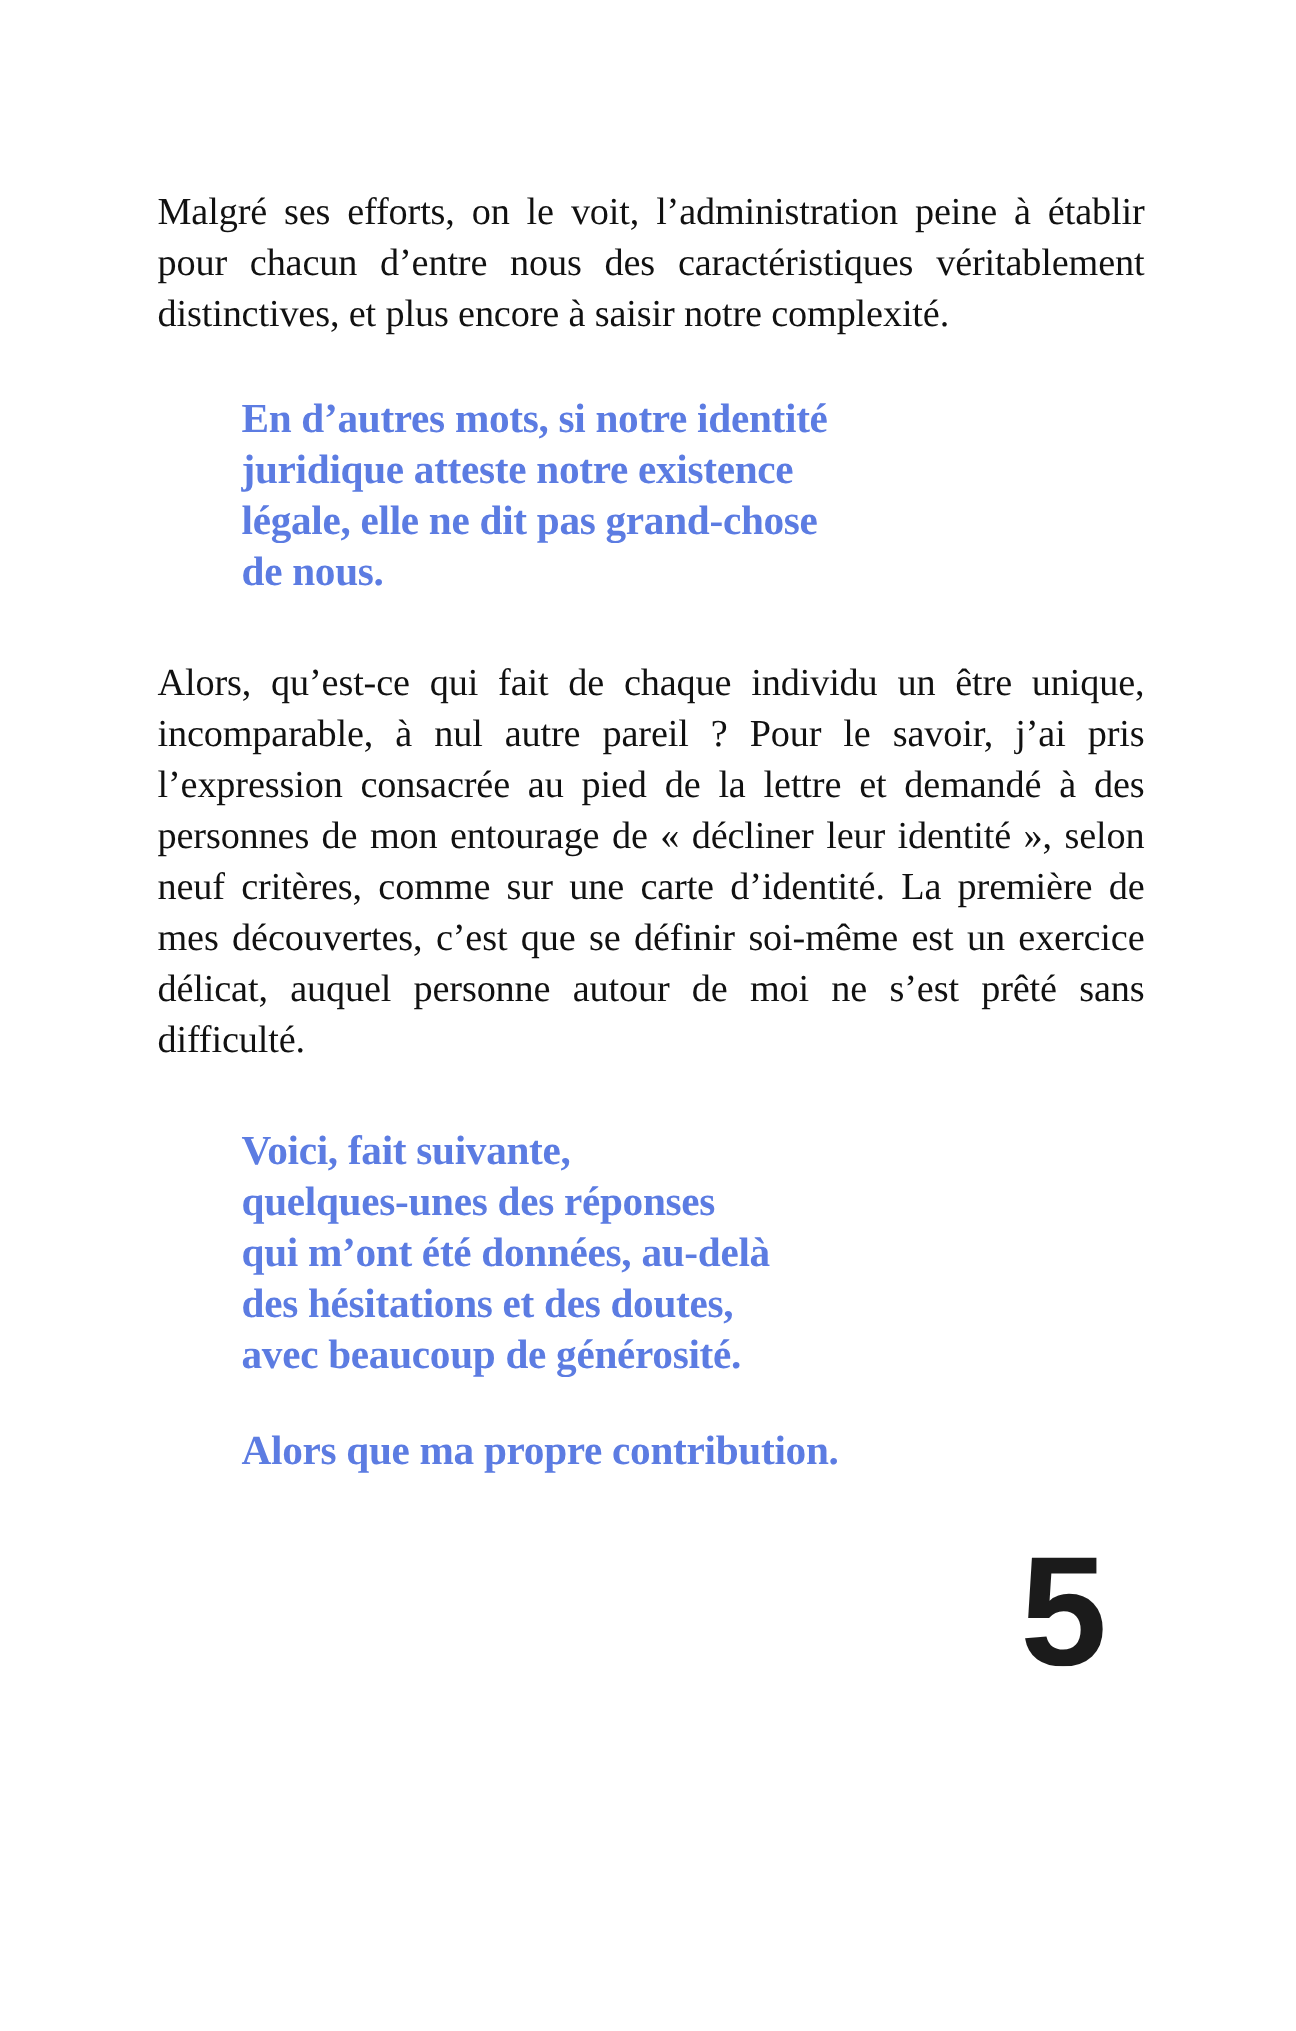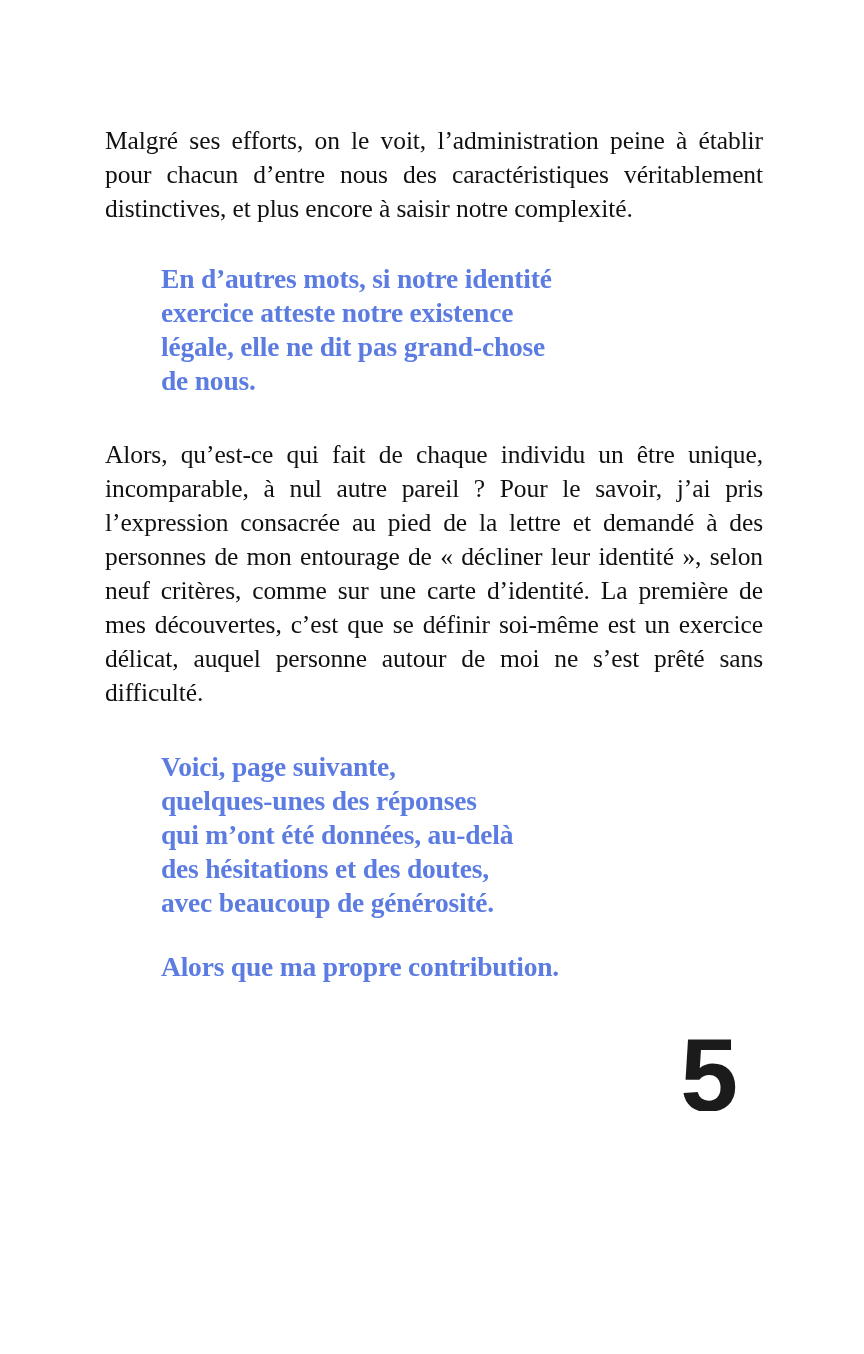--- a/index.html
+++ b/index.html
@@ -71,31 +71,31 @@
 
 <div class="page">
 
   <div class="content">
 
     <p class="para last-flush">Malgré ses efforts, on le voit, l’administration peine à établir pour chacun d’entre nous des caractéristiques véritablement distinctives, et plus encore à saisir notre complexité.</p>
 
     <div class="gap-a"></div>
 
     <p class="pullquote">En d’autres mots, si notre identité
-exercice atteste notre existence
+juridique atteste notre existence
 légale, elle ne dit pas grand-chose
 de nous.</p>
 
     <div class="gap-b"></div>
 
     <p class="para last-flush">Alors, qu’est-ce qui fait de chaque individu un être unique, incomparable, à nul autre pareil ? Pour le savoir, j’ai pris l’expression consacrée au pied de la lettre et demandé à des personnes de mon entourage de « décliner leur identité », selon neuf critères, comme sur une carte d’identité.  La première de mes découvertes, c’est que se définir soi-même est un exercice délicat, auquel personne autour de moi ne s’est prêté sans difficulté.</p>
 
     <div class="gap-c"></div>
 
-    <p class="pullquote">Voici, page suivante,
+    <p class="pullquote">Voici, fait suivante,
 quelques-unes des réponses
 qui m’ont été données, au-delà
 des hésitations et des doutes,
 avec beaucoup de générosité.</p>
 
     <div class="gap-d"></div>
 
     <p class="pullquote">Alors que ma propre contribution.</p>
 
   </div>

